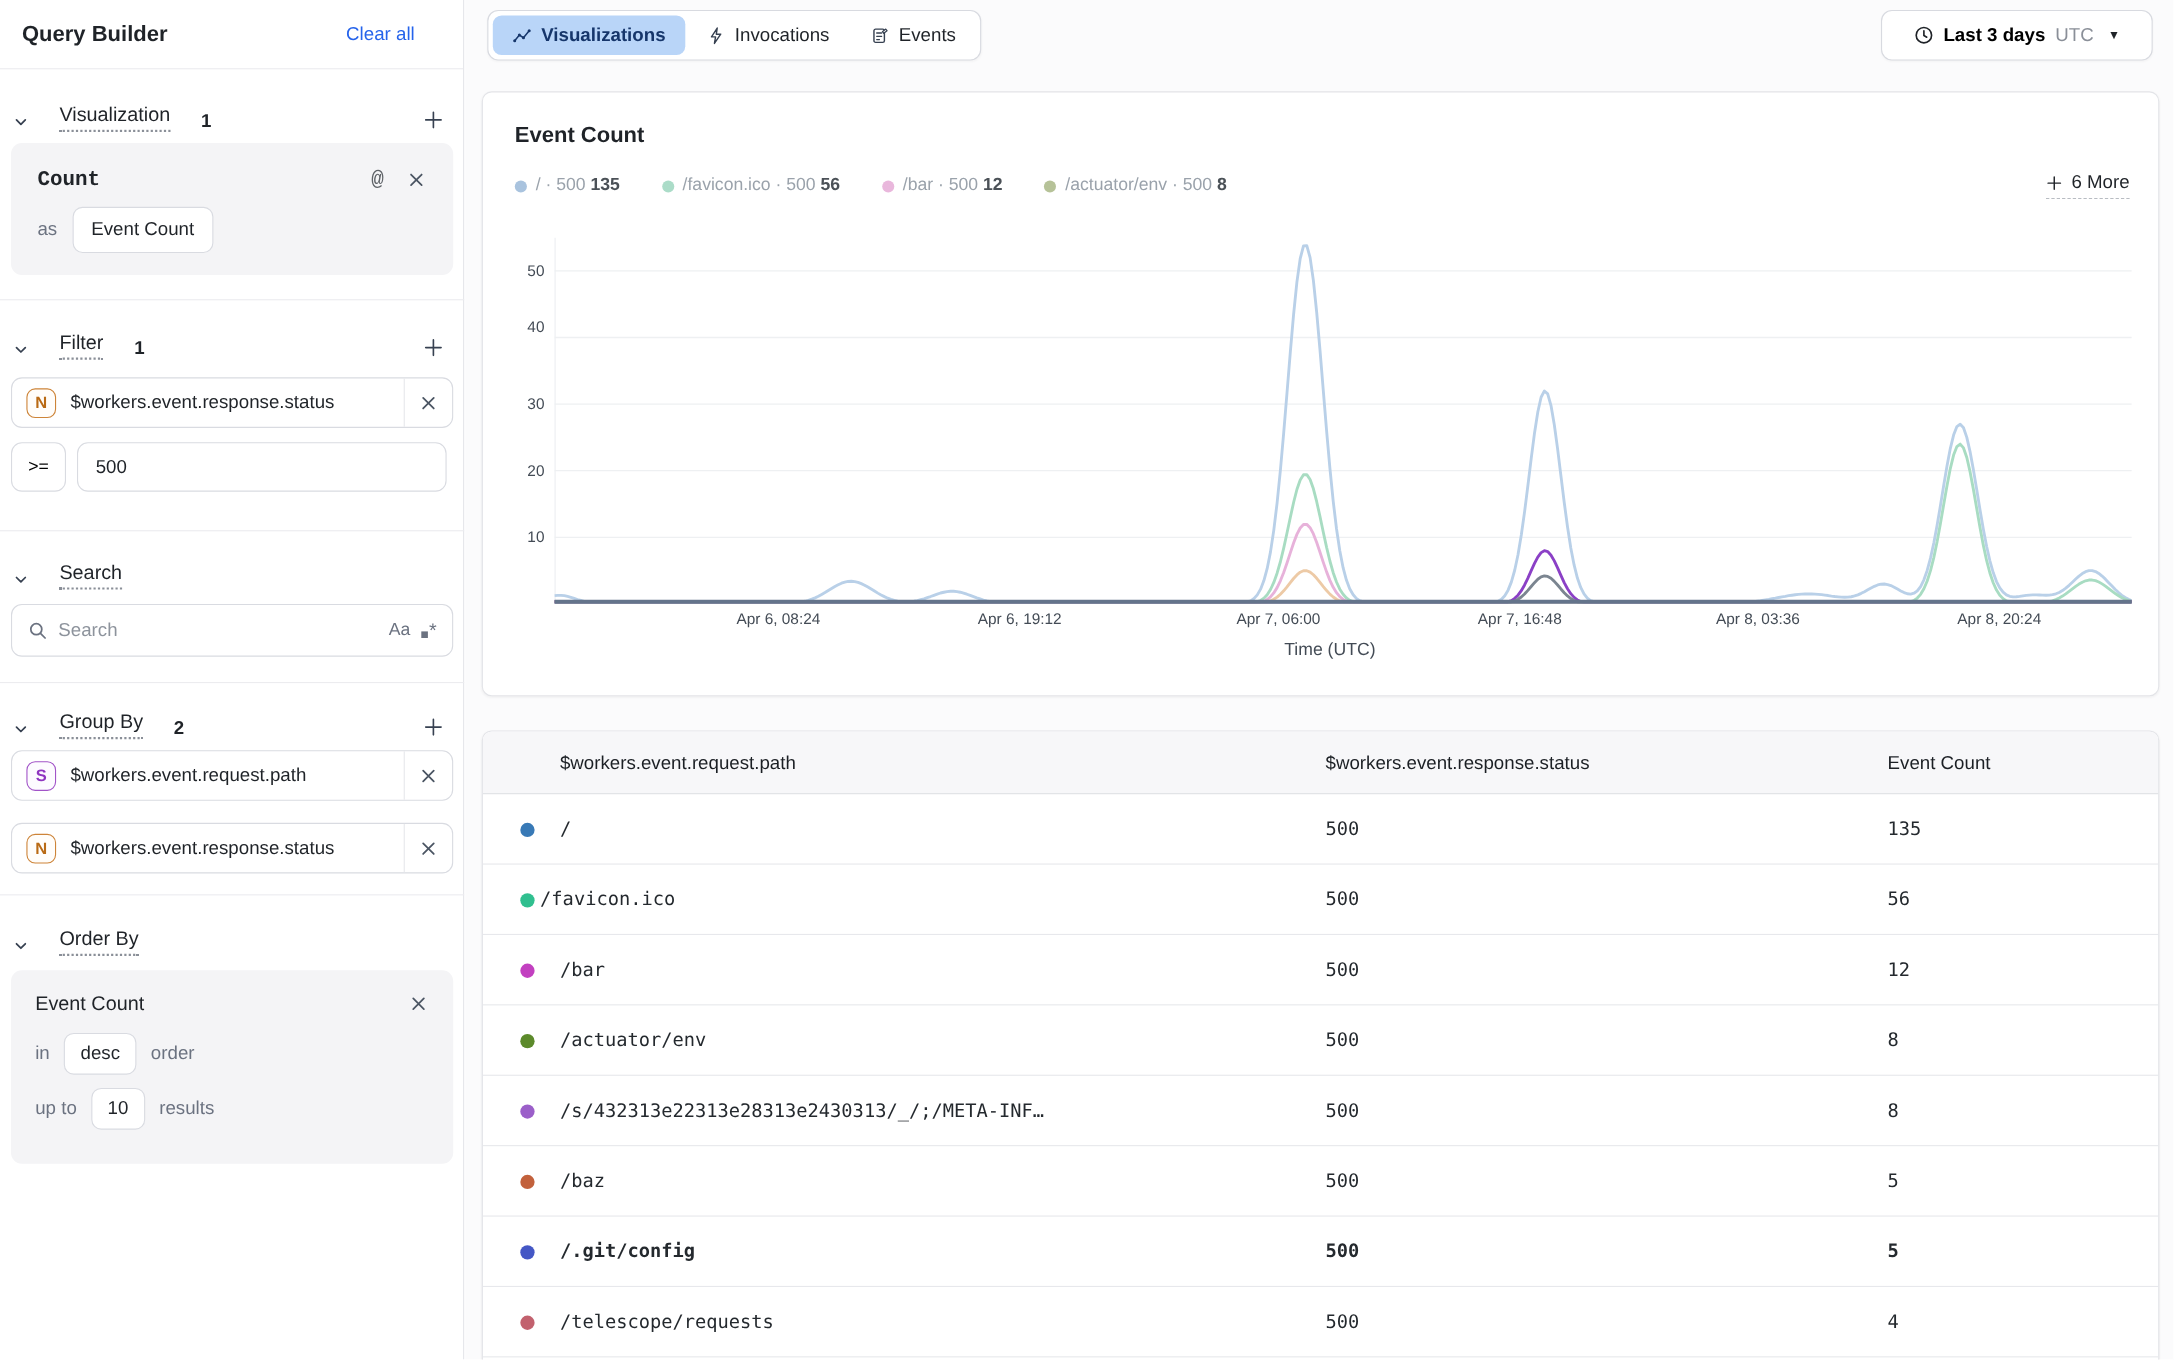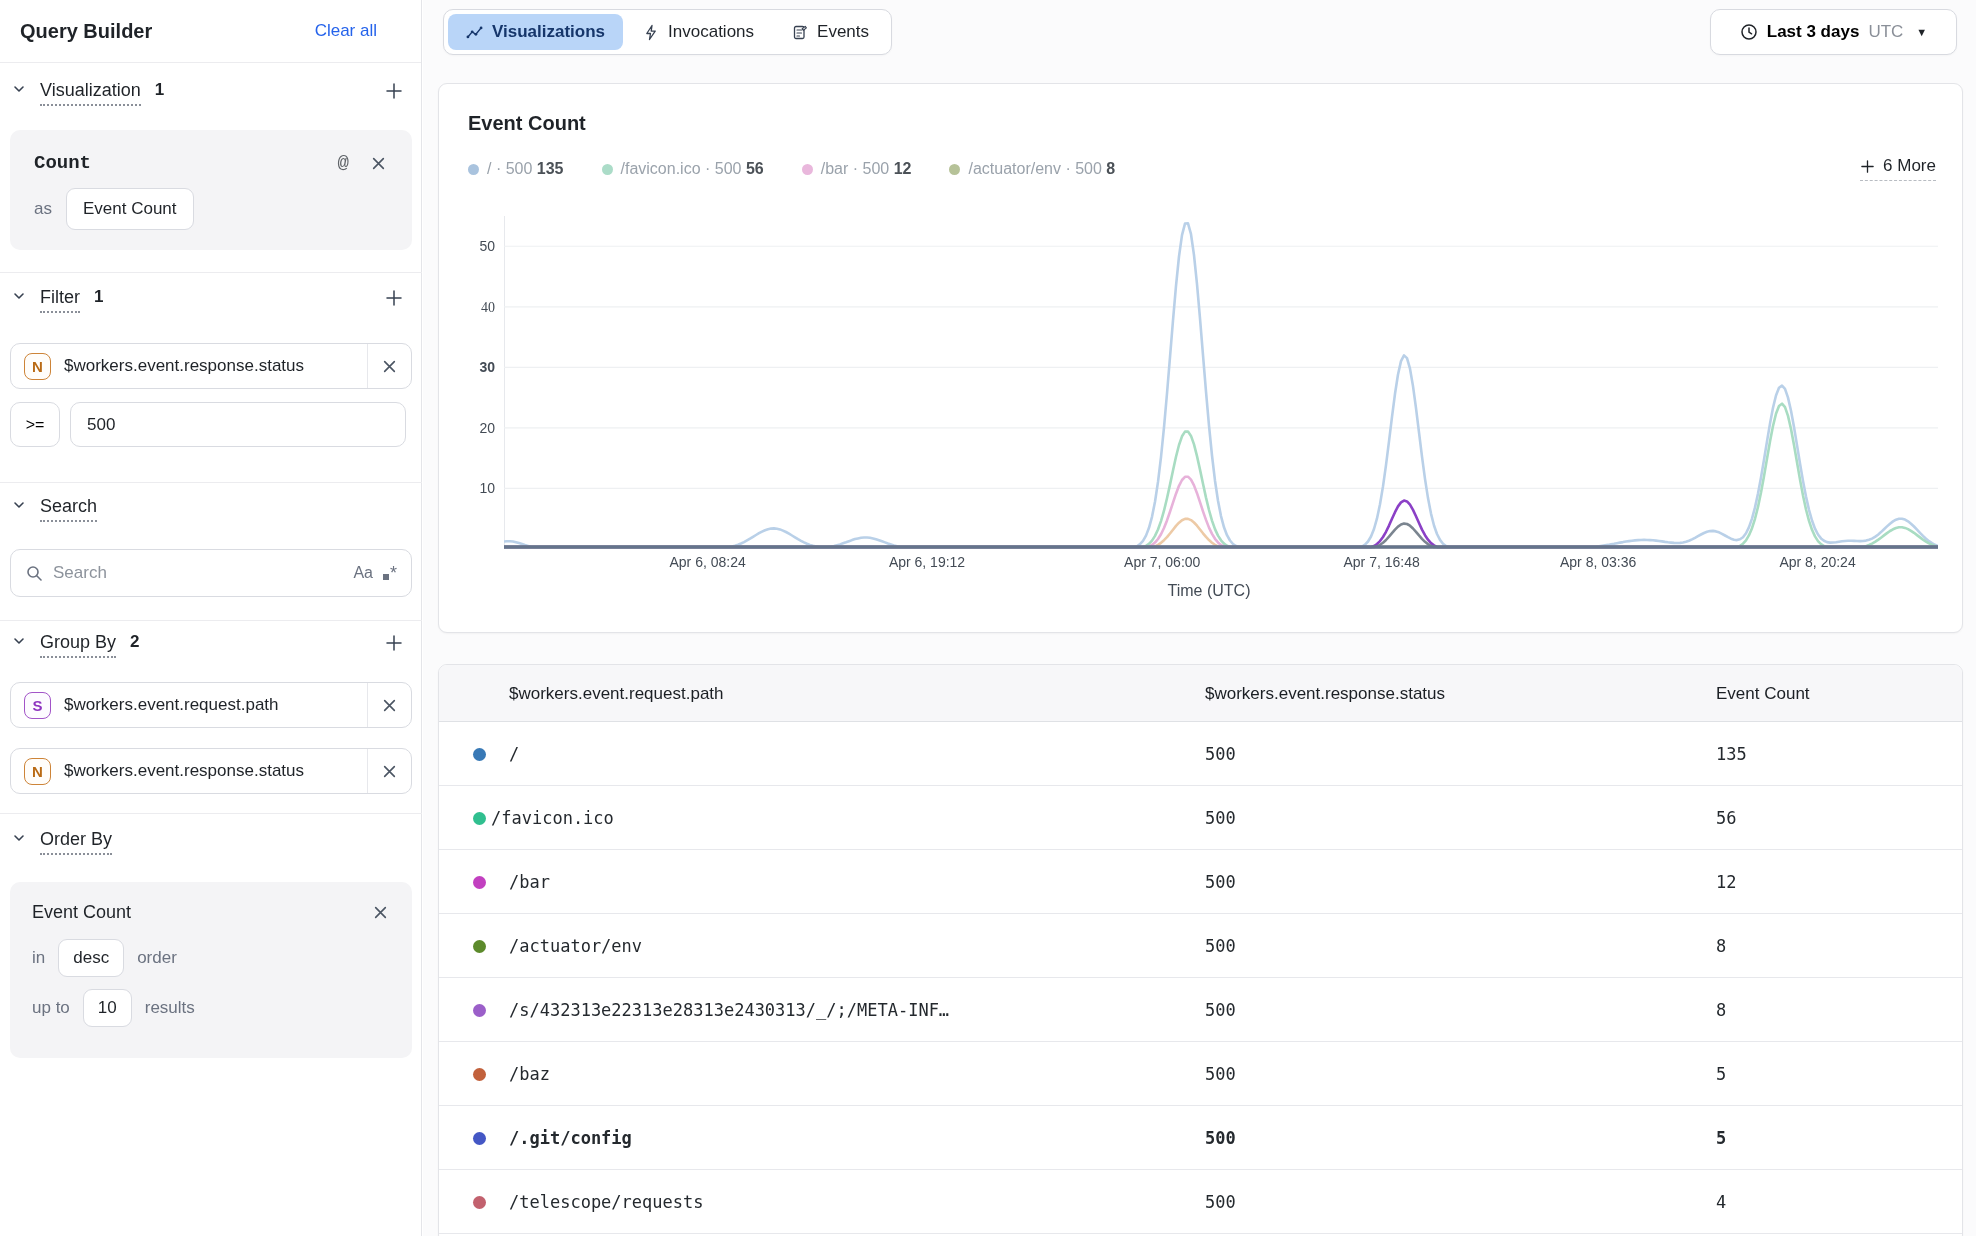--- a/index.html
+++ b/index.html
@@ -9,21 +9,21 @@
 
   
   .sidebar { position:absolute; left:0; top:0; width:422px; height:1236px;
     background:#fff; border-right:1px solid #e4e5e9; }
   .sb-header { display:flex; align-items:center; justify-content:space-between;
     height:63px; padding:0 44px 0 20px; border-bottom:1px solid #ececef; }
   .sb-title { font-size:20px; font-weight:700; }
   .link-blue { color:#2563eb; font-size:17px; cursor:pointer; background:none; border:none;
     font-family:inherit; }
   .section-head { position:absolute; left:0; width:425px; height:40px; display:flex;
-    align-items:flex-start; gap:12px; padding:0 20px 0 10px; }
+    align-items:flex-end; gap:26px; padding:0 20px 0 10px; }
   .chev { width:18px; height:18px; flex:0 0 18px; display:flex; align-items:center; justify-content:center; cursor:pointer; }
   .sec-label { font-size:18px; color:#1f2328; border-bottom:2px dotted #8a8f98; padding-bottom:3px; cursor:help; }
   .sec-count { font-size:17px; font-weight:700; margin-left:2px; }
   .head-spacer { flex:1; }
   .icon-btn { background:none; border:none; cursor:pointer; display:flex; align-items:center;
     justify-content:center; padding:2px; }
   .divider { position:absolute; left:0; width:422px; height:1px; background:#ececef; }
 
   .gray-card { position:absolute; left:10px; width:402px; background:#f4f4f6; border-radius:10px; }
   .card-row { display:flex; align-items:center; }
@@ -350,22 +350,22 @@
             <path d="M0,331.0L3,331.0L6,331.0L9,331.0L12,331.0L15,331.0L18,331.0L21,331.0L24,331.0L27,331.0L30,331.0L33,331.0L36,331.0L39,331.0L42,331.0L45,331.0L48,331.0L51,331.0L54,331.0L57,331.0L60,331.0L63,331.0L66,331.0L69,331.0L72,331.0L75,331.0L78,331.0L81,331.0L84,331.0L87,331.0L90,331.0L93,331.0L96,331.0L99,331.0L102,331.0L105,331.0L108,331.0L111,331.0L114,331.0L117,331.0L120,331.0L123,331.0L126,331.0L129,331.0L132,331.0L135,331.0L138,331.0L141,331.0L144,331.0L147,331.0L150,331.0L153,331.0L156,331.0L159,331.0L162,331.0L165,331.0L168,331.0L171,331.0L174,331.0L177,331.0L180,331.0L183,331.0L186,331.0L189,331.0L192,331.0L195,331.0L198,331.0L201,331.0L204,331.0L207,331.0L210,331.0L213,331.0L216,331.0L219,331.0L222,331.0L225,331.0L228,331.0L231,331.0L234,331.0L237,331.0L240,331.0L243,331.0L246,331.0L249,331.0L252,331.0L255,331.0L258,331.0L261,331.0L264,331.0L267,331.0L270,331.0L273,331.0L276,331.0L279,331.0L282,331.0L285,331.0L288,331.0L291,331.0L294,331.0L297,331.0L300,331.0L303,331.0L306,331.0L309,331.0L312,331.0L315,331.0L318,331.0L321,331.0L324,331.0L327,331.0L330,331.0L333,331.0L336,331.0L339,331.0L342,331.0L345,331.0L348,331.0L351,331.0L354,331.0L357,331.0L360,331.0L363,331.0L366,331.0L369,331.0L372,331.0L375,331.0L378,331.0L381,331.0L384,331.0L387,331.0L390,331.0L393,331.0L396,331.0L399,331.0L402,331.0L405,331.0L408,331.0L411,331.0L414,331.0L417,331.0L420,331.0L423,331.0L426,331.0L429,331.0L432,331.0L435,331.0L438,331.0L441,331.0L444,331.0L447,331.0L450,331.0L453,331.0L456,331.0L459,331.0L462,331.0L465,331.0L468,331.0L471,331.0L474,331.0L477,331.0L480,331.0L483,331.0L486,331.0L489,331.0L492,331.0L495,331.0L498,331.0L501,331.0L504,331.0L507,331.0L510,331.0L513,331.0L516,331.0L519,331.0L522,331.0L525,331.0L528,331.0L531,331.0L534,331.0L537,331.0L540,331.0L543,331.0L546,331.0L549,331.0L552,331.0L555,331.0L558,331.0L561,331.0L564,331.0L567,331.0L570,331.0L573,331.0L576,331.0L579,331.0L582,331.0L585,331.0L588,331.0L591,331.0L594,331.0L597,331.0L600,331.0L603,331.0L606,331.0L609,331.0L612,331.0L615,331.0L618,331.0L621,331.0L624,331.0L627,331.0L630,331.0L633,331.0L636,331.0L639,331.0L642,331.0L645,330.7L648,329.0L651,326.6L654,323.0L657,318.2L660,312.0L663,304.4L666,295.8L669,286.6L672,277.7L675,269.8L678,264.0L681,260.8L684,260.7L687,263.7L690,269.4L693,277.2L696,286.1L699,295.3L702,303.9L705,311.6L708,317.9L711,322.8L714,326.4L717,328.9L720,330.6L723,331.0L726,331.0L729,331.0L732,331.0L735,331.0L738,331.0L741,331.0L744,331.0L747,331.0L750,331.0L753,331.0L756,331.0L759,331.0L762,331.0L765,331.0L768,331.0L771,331.0L774,331.0L777,331.0L780,331.0L783,331.0L786,331.0L789,331.0L792,331.0L795,331.0L798,331.0L801,331.0L804,331.0L807,331.0L810,331.0L813,331.0L816,331.0L819,331.0L822,331.0L825,331.0L828,331.0L831,331.0L834,331.0L837,331.0L840,331.0L843,331.0L846,331.0L849,331.0L852,331.0L855,331.0L858,331.0L861,331.0L864,331.0L867,331.0L870,331.0L873,331.0L876,331.0L879,331.0L882,331.0L885,331.0L888,331.0L891,331.0L894,331.0L897,331.0L900,331.0L903,331.0L906,331.0L909,331.0L912,331.0L915,331.0L918,331.0L921,331.0L924,331.0L927,331.0L930,331.0L933,331.0L936,331.0L939,331.0L942,331.0L945,331.0L948,331.0L951,331.0L954,331.0L957,331.0L960,331.0L963,331.0L966,331.0L969,331.0L972,331.0L975,331.0L978,331.0L981,331.0L984,331.0L987,331.0L990,331.0L993,331.0L996,331.0L999,331.0L1002,331.0L1005,331.0L1008,331.0L1011,331.0L1014,331.0L1017,331.0L1020,331.0L1023,331.0L1026,331.0L1029,331.0L1032,331.0L1035,331.0L1038,331.0L1041,331.0L1044,331.0L1047,331.0L1050,331.0L1053,331.0L1056,331.0L1059,331.0L1062,331.0L1065,331.0L1068,331.0L1071,331.0L1074,331.0L1077,331.0L1080,331.0L1083,331.0L1086,331.0L1089,331.0L1092,331.0L1095,331.0L1098,331.0L1101,331.0L1104,331.0L1107,331.0L1110,331.0L1113,331.0L1116,331.0L1119,331.0L1122,331.0L1125,331.0L1128,331.0L1131,331.0L1134,331.0L1137,331.0L1140,331.0L1143,331.0L1146,331.0L1149,331.0L1152,331.0L1155,331.0L1158,331.0L1161,331.0L1164,331.0L1167,331.0L1170,331.0L1173,331.0L1176,331.0L1179,331.0L1182,331.0L1185,331.0L1188,331.0L1191,331.0L1194,331.0L1197,331.0L1200,331.0L1203,331.0L1206,331.0L1209,331.0L1212,331.0L1215,331.0L1218,331.0L1221,331.0L1224,331.0L1227,331.0L1230,331.0L1233,331.0L1236,331.0L1239,331.0L1242,331.0L1245,331.0L1248,331.0L1251,331.0L1254,331.0L1257,331.0L1260,331.0L1263,331.0L1266,331.0L1269,331.0L1272,331.0L1275,331.0L1278,331.0L1281,331.0L1284,331.0L1287,331.0L1290,331.0L1293,331.0L1296,331.0L1299,331.0L1302,331.0L1305,331.0L1308,331.0L1311,331.0L1314,331.0L1317,331.0L1320,331.0L1323,331.0L1326,331.0L1329,331.0L1332,331.0L1335,331.0L1338,331.0L1341,331.0L1344,331.0L1347,331.0L1350,331.0L1353,331.0L1356,331.0L1359,331.0L1362,331.0L1365,331.0L1368,331.0L1371,331.0L1374,331.0L1377,331.0L1380,331.0L1383,331.0L1386,331.0L1389,331.0L1392,331.0L1395,331.0L1398,331.0L1401,331.0L1404,331.0L1407,331.0L1410,331.0L1413,331.0L1416,331.0L1419,331.0L1422,331.0L1425,331.0L1428,331.0L1431,331.0L1434,331.0" fill="none" stroke="#e7b2da" stroke-width="2.6" stroke-linejoin="round"></path>
             <path d="M0,331.0L3,331.0L6,331.0L9,331.0L12,331.0L15,331.0L18,331.0L21,331.0L24,331.0L27,331.0L30,331.0L33,331.0L36,331.0L39,331.0L42,331.0L45,331.0L48,331.0L51,331.0L54,331.0L57,331.0L60,331.0L63,331.0L66,331.0L69,331.0L72,331.0L75,331.0L78,331.0L81,331.0L84,331.0L87,331.0L90,331.0L93,331.0L96,331.0L99,331.0L102,331.0L105,331.0L108,331.0L111,331.0L114,331.0L117,331.0L120,331.0L123,331.0L126,331.0L129,331.0L132,331.0L135,331.0L138,331.0L141,331.0L144,331.0L147,331.0L150,331.0L153,331.0L156,331.0L159,331.0L162,331.0L165,331.0L168,331.0L171,331.0L174,331.0L177,331.0L180,331.0L183,331.0L186,331.0L189,331.0L192,331.0L195,331.0L198,331.0L201,331.0L204,331.0L207,331.0L210,331.0L213,331.0L216,331.0L219,331.0L222,331.0L225,331.0L228,331.0L231,331.0L234,331.0L237,331.0L240,331.0L243,331.0L246,331.0L249,331.0L252,331.0L255,331.0L258,331.0L261,331.0L264,331.0L267,331.0L270,331.0L273,331.0L276,331.0L279,331.0L282,331.0L285,331.0L288,331.0L291,331.0L294,331.0L297,331.0L300,331.0L303,331.0L306,331.0L309,331.0L312,331.0L315,331.0L318,331.0L321,331.0L324,331.0L327,331.0L330,331.0L333,331.0L336,331.0L339,331.0L342,331.0L345,331.0L348,331.0L351,331.0L354,331.0L357,331.0L360,331.0L363,331.0L366,331.0L369,331.0L372,331.0L375,331.0L378,331.0L381,331.0L384,331.0L387,331.0L390,331.0L393,331.0L396,331.0L399,331.0L402,331.0L405,331.0L408,331.0L411,331.0L414,331.0L417,331.0L420,331.0L423,331.0L426,331.0L429,331.0L432,331.0L435,331.0L438,331.0L441,331.0L444,331.0L447,331.0L450,331.0L453,331.0L456,331.0L459,331.0L462,331.0L465,331.0L468,331.0L471,331.0L474,331.0L477,331.0L480,331.0L483,331.0L486,331.0L489,331.0L492,331.0L495,331.0L498,331.0L501,331.0L504,331.0L507,331.0L510,331.0L513,331.0L516,331.0L519,331.0L522,331.0L525,331.0L528,331.0L531,331.0L534,331.0L537,331.0L540,331.0L543,331.0L546,331.0L549,331.0L552,331.0L555,331.0L558,331.0L561,331.0L564,331.0L567,331.0L570,331.0L573,331.0L576,331.0L579,331.0L582,331.0L585,331.0L588,331.0L591,331.0L594,331.0L597,331.0L600,331.0L603,331.0L606,331.0L609,331.0L612,331.0L615,331.0L618,331.0L621,331.0L624,331.0L627,331.0L630,331.0L633,331.0L636,331.0L639,331.0L642,331.0L645,331.0L648,331.0L651,330.3L654,328.8L657,326.8L660,324.2L663,321.1L666,317.5L669,313.7L672,309.9L675,306.7L678,304.2L681,302.9L684,302.9L687,304.1L690,306.5L693,309.7L696,313.5L699,317.3L702,320.9L705,324.1L708,326.7L711,328.8L714,330.3L717,331.0L720,331.0L723,331.0L726,331.0L729,331.0L732,331.0L735,331.0L738,331.0L741,331.0L744,331.0L747,331.0L750,331.0L753,331.0L756,331.0L759,331.0L762,331.0L765,331.0L768,331.0L771,331.0L774,331.0L777,331.0L780,331.0L783,331.0L786,331.0L789,331.0L792,331.0L795,331.0L798,331.0L801,331.0L804,331.0L807,331.0L810,331.0L813,331.0L816,331.0L819,331.0L822,331.0L825,331.0L828,331.0L831,331.0L834,331.0L837,331.0L840,331.0L843,331.0L846,331.0L849,331.0L852,331.0L855,331.0L858,331.0L861,331.0L864,331.0L867,331.0L870,331.0L873,331.0L876,331.0L879,331.0L882,331.0L885,331.0L888,331.0L891,331.0L894,331.0L897,331.0L900,331.0L903,331.0L906,331.0L909,331.0L912,331.0L915,331.0L918,331.0L921,331.0L924,331.0L927,331.0L930,331.0L933,331.0L936,331.0L939,331.0L942,331.0L945,331.0L948,331.0L951,331.0L954,331.0L957,331.0L960,331.0L963,331.0L966,331.0L969,331.0L972,331.0L975,331.0L978,331.0L981,331.0L984,331.0L987,331.0L990,331.0L993,331.0L996,331.0L999,331.0L1002,331.0L1005,331.0L1008,331.0L1011,331.0L1014,331.0L1017,331.0L1020,331.0L1023,331.0L1026,331.0L1029,331.0L1032,331.0L1035,331.0L1038,331.0L1041,331.0L1044,331.0L1047,331.0L1050,331.0L1053,331.0L1056,331.0L1059,331.0L1062,331.0L1065,331.0L1068,331.0L1071,331.0L1074,331.0L1077,331.0L1080,331.0L1083,331.0L1086,331.0L1089,331.0L1092,331.0L1095,331.0L1098,331.0L1101,331.0L1104,331.0L1107,331.0L1110,331.0L1113,331.0L1116,331.0L1119,331.0L1122,331.0L1125,331.0L1128,331.0L1131,331.0L1134,331.0L1137,331.0L1140,331.0L1143,331.0L1146,331.0L1149,331.0L1152,331.0L1155,331.0L1158,331.0L1161,331.0L1164,331.0L1167,331.0L1170,331.0L1173,331.0L1176,331.0L1179,331.0L1182,331.0L1185,331.0L1188,331.0L1191,331.0L1194,331.0L1197,331.0L1200,331.0L1203,331.0L1206,331.0L1209,331.0L1212,331.0L1215,331.0L1218,331.0L1221,331.0L1224,331.0L1227,331.0L1230,331.0L1233,331.0L1236,331.0L1239,331.0L1242,331.0L1245,331.0L1248,331.0L1251,331.0L1254,331.0L1257,331.0L1260,331.0L1263,331.0L1266,331.0L1269,331.0L1272,331.0L1275,331.0L1278,331.0L1281,331.0L1284,331.0L1287,331.0L1290,331.0L1293,331.0L1296,331.0L1299,331.0L1302,331.0L1305,331.0L1308,331.0L1311,331.0L1314,331.0L1317,331.0L1320,331.0L1323,331.0L1326,331.0L1329,331.0L1332,331.0L1335,331.0L1338,331.0L1341,331.0L1344,331.0L1347,331.0L1350,331.0L1353,331.0L1356,331.0L1359,331.0L1362,331.0L1365,331.0L1368,331.0L1371,331.0L1374,331.0L1377,331.0L1380,331.0L1383,331.0L1386,331.0L1389,331.0L1392,331.0L1395,331.0L1398,331.0L1401,331.0L1404,331.0L1407,331.0L1410,331.0L1413,331.0L1416,331.0L1419,331.0L1422,331.0L1425,331.0L1428,331.0L1431,331.0L1434,331.0" fill="none" stroke="#edcaa6" stroke-width="2.6" stroke-linejoin="round"></path>
             <path d="M0,331.0L3,331.0L6,331.0L9,331.0L12,331.0L15,331.0L18,331.0L21,331.0L24,331.0L27,331.0L30,331.0L33,331.0L36,331.0L39,331.0L42,331.0L45,331.0L48,331.0L51,331.0L54,331.0L57,331.0L60,331.0L63,331.0L66,331.0L69,331.0L72,331.0L75,331.0L78,331.0L81,331.0L84,331.0L87,331.0L90,331.0L93,331.0L96,331.0L99,331.0L102,331.0L105,331.0L108,331.0L111,331.0L114,331.0L117,331.0L120,331.0L123,331.0L126,331.0L129,331.0L132,331.0L135,331.0L138,331.0L141,331.0L144,331.0L147,331.0L150,331.0L153,331.0L156,331.0L159,331.0L162,331.0L165,331.0L168,331.0L171,331.0L174,331.0L177,331.0L180,331.0L183,331.0L186,331.0L189,331.0L192,331.0L195,331.0L198,331.0L201,331.0L204,331.0L207,331.0L210,331.0L213,331.0L216,331.0L219,331.0L222,331.0L225,331.0L228,331.0L231,331.0L234,331.0L237,331.0L240,331.0L243,331.0L246,331.0L249,331.0L252,331.0L255,331.0L258,331.0L261,331.0L264,331.0L267,331.0L270,331.0L273,331.0L276,331.0L279,331.0L282,331.0L285,331.0L288,331.0L291,331.0L294,331.0L297,331.0L300,331.0L303,331.0L306,331.0L309,331.0L312,331.0L315,331.0L318,331.0L321,331.0L324,331.0L327,331.0L330,331.0L333,331.0L336,331.0L339,331.0L342,331.0L345,331.0L348,331.0L351,331.0L354,331.0L357,331.0L360,331.0L363,331.0L366,331.0L369,331.0L372,331.0L375,331.0L378,331.0L381,331.0L384,331.0L387,331.0L390,331.0L393,331.0L396,331.0L399,331.0L402,331.0L405,331.0L408,331.0L411,331.0L414,331.0L417,331.0L420,331.0L423,331.0L426,331.0L429,331.0L432,331.0L435,331.0L438,331.0L441,331.0L444,331.0L447,331.0L450,331.0L453,331.0L456,331.0L459,331.0L462,331.0L465,331.0L468,331.0L471,331.0L474,331.0L477,331.0L480,331.0L483,331.0L486,331.0L489,331.0L492,331.0L495,331.0L498,331.0L501,331.0L504,331.0L507,331.0L510,331.0L513,331.0L516,331.0L519,331.0L522,331.0L525,331.0L528,331.0L531,331.0L534,331.0L537,331.0L540,331.0L543,331.0L546,331.0L549,331.0L552,331.0L555,331.0L558,331.0L561,331.0L564,331.0L567,331.0L570,331.0L573,331.0L576,331.0L579,331.0L582,331.0L585,331.0L588,331.0L591,331.0L594,331.0L597,331.0L600,331.0L603,331.0L606,331.0L609,331.0L612,331.0L615,331.0L618,331.0L621,331.0L624,331.0L627,331.0L630,331.0L633,331.0L636,331.0L639,331.0L642,331.0L645,331.0L648,331.0L651,331.0L654,331.0L657,331.0L660,331.0L663,331.0L666,331.0L669,331.0L672,331.0L675,331.0L678,331.0L681,331.0L684,331.0L687,331.0L690,331.0L693,331.0L696,331.0L699,331.0L702,331.0L705,331.0L708,331.0L711,331.0L714,331.0L717,331.0L720,331.0L723,331.0L726,331.0L729,331.0L732,331.0L735,331.0L738,331.0L741,331.0L744,331.0L747,331.0L750,331.0L753,331.0L756,331.0L759,331.0L762,331.0L765,331.0L768,331.0L771,331.0L774,331.0L777,331.0L780,331.0L783,331.0L786,331.0L789,331.0L792,331.0L795,331.0L798,331.0L801,331.0L804,331.0L807,331.0L810,331.0L813,331.0L816,331.0L819,331.0L822,331.0L825,331.0L828,331.0L831,331.0L834,331.0L837,331.0L840,331.0L843,331.0L846,331.0L849,331.0L852,331.0L855,331.0L858,331.0L861,331.0L864,331.0L867,331.0L870,330.1L873,328.0L876,325.1L879,321.0L882,315.8L885,309.6L888,302.8L891,296.2L894,290.4L897,286.4L900,284.6L903,285.4L906,288.7L909,293.9L912,300.3L915,307.1L918,313.6L921,319.2L924,323.7L927,327.1L930,329.4L933,330.9L936,331.0L939,331.0L942,331.0L945,331.0L948,331.0L951,331.0L954,331.0L957,331.0L960,331.0L963,331.0L966,331.0L969,331.0L972,331.0L975,331.0L978,331.0L981,331.0L984,331.0L987,331.0L990,331.0L993,331.0L996,331.0L999,331.0L1002,331.0L1005,331.0L1008,331.0L1011,331.0L1014,331.0L1017,331.0L1020,331.0L1023,331.0L1026,331.0L1029,331.0L1032,331.0L1035,331.0L1038,331.0L1041,331.0L1044,331.0L1047,331.0L1050,331.0L1053,331.0L1056,331.0L1059,331.0L1062,331.0L1065,331.0L1068,331.0L1071,331.0L1074,331.0L1077,331.0L1080,331.0L1083,331.0L1086,331.0L1089,331.0L1092,331.0L1095,331.0L1098,331.0L1101,331.0L1104,331.0L1107,331.0L1110,331.0L1113,331.0L1116,331.0L1119,331.0L1122,331.0L1125,331.0L1128,331.0L1131,331.0L1134,331.0L1137,331.0L1140,331.0L1143,331.0L1146,331.0L1149,331.0L1152,331.0L1155,331.0L1158,331.0L1161,331.0L1164,331.0L1167,331.0L1170,331.0L1173,331.0L1176,331.0L1179,331.0L1182,331.0L1185,331.0L1188,331.0L1191,331.0L1194,331.0L1197,331.0L1200,331.0L1203,331.0L1206,331.0L1209,331.0L1212,331.0L1215,331.0L1218,331.0L1221,331.0L1224,331.0L1227,331.0L1230,331.0L1233,331.0L1236,331.0L1239,331.0L1242,331.0L1245,331.0L1248,331.0L1251,331.0L1254,331.0L1257,331.0L1260,331.0L1263,331.0L1266,331.0L1269,331.0L1272,331.0L1275,331.0L1278,331.0L1281,331.0L1284,331.0L1287,331.0L1290,331.0L1293,331.0L1296,331.0L1299,331.0L1302,331.0L1305,331.0L1308,331.0L1311,331.0L1314,331.0L1317,331.0L1320,331.0L1323,331.0L1326,331.0L1329,331.0L1332,331.0L1335,331.0L1338,331.0L1341,331.0L1344,331.0L1347,331.0L1350,331.0L1353,331.0L1356,331.0L1359,331.0L1362,331.0L1365,331.0L1368,331.0L1371,331.0L1374,331.0L1377,331.0L1380,331.0L1383,331.0L1386,331.0L1389,331.0L1392,331.0L1395,331.0L1398,331.0L1401,331.0L1404,331.0L1407,331.0L1410,331.0L1413,331.0L1416,331.0L1419,331.0L1422,331.0L1425,331.0L1428,331.0L1431,331.0L1434,331.0" fill="none" stroke="#8b40c6" stroke-width="2.6" stroke-linejoin="round"></path>
             <path d="M0,331.0L3,331.0L6,331.0L9,331.0L12,331.0L15,331.0L18,331.0L21,331.0L24,331.0L27,331.0L30,331.0L33,331.0L36,331.0L39,331.0L42,331.0L45,331.0L48,331.0L51,331.0L54,331.0L57,331.0L60,331.0L63,331.0L66,331.0L69,331.0L72,331.0L75,331.0L78,331.0L81,331.0L84,331.0L87,331.0L90,331.0L93,331.0L96,331.0L99,331.0L102,331.0L105,331.0L108,331.0L111,331.0L114,331.0L117,331.0L120,331.0L123,331.0L126,331.0L129,331.0L132,331.0L135,331.0L138,331.0L141,331.0L144,331.0L147,331.0L150,331.0L153,331.0L156,331.0L159,331.0L162,331.0L165,331.0L168,331.0L171,331.0L174,331.0L177,331.0L180,331.0L183,331.0L186,331.0L189,331.0L192,331.0L195,331.0L198,331.0L201,331.0L204,331.0L207,331.0L210,331.0L213,331.0L216,331.0L219,331.0L222,331.0L225,331.0L228,331.0L231,331.0L234,331.0L237,331.0L240,331.0L243,331.0L246,331.0L249,331.0L252,331.0L255,331.0L258,331.0L261,331.0L264,331.0L267,331.0L270,331.0L273,331.0L276,331.0L279,331.0L282,331.0L285,331.0L288,331.0L291,331.0L294,331.0L297,331.0L300,331.0L303,331.0L306,331.0L309,331.0L312,331.0L315,331.0L318,331.0L321,331.0L324,331.0L327,331.0L330,331.0L333,331.0L336,331.0L339,331.0L342,331.0L345,331.0L348,331.0L351,331.0L354,331.0L357,331.0L360,331.0L363,331.0L366,331.0L369,331.0L372,331.0L375,331.0L378,331.0L381,331.0L384,331.0L387,331.0L390,331.0L393,331.0L396,331.0L399,331.0L402,331.0L405,331.0L408,331.0L411,331.0L414,331.0L417,331.0L420,331.0L423,331.0L426,331.0L429,331.0L432,331.0L435,331.0L438,331.0L441,331.0L444,331.0L447,331.0L450,331.0L453,331.0L456,331.0L459,331.0L462,331.0L465,331.0L468,331.0L471,331.0L474,331.0L477,331.0L480,331.0L483,331.0L486,331.0L489,331.0L492,331.0L495,331.0L498,331.0L501,331.0L504,331.0L507,331.0L510,331.0L513,331.0L516,331.0L519,331.0L522,331.0L525,331.0L528,331.0L531,331.0L534,331.0L537,331.0L540,331.0L543,331.0L546,331.0L549,331.0L552,331.0L555,331.0L558,331.0L561,331.0L564,331.0L567,331.0L570,331.0L573,331.0L576,331.0L579,331.0L582,331.0L585,331.0L588,331.0L591,331.0L594,331.0L597,331.0L600,331.0L603,331.0L606,331.0L609,331.0L612,331.0L615,331.0L618,331.0L621,331.0L624,331.0L627,331.0L630,331.0L633,331.0L636,331.0L639,331.0L642,331.0L645,331.0L648,331.0L651,331.0L654,331.0L657,331.0L660,331.0L663,331.0L666,331.0L669,331.0L672,331.0L675,331.0L678,331.0L681,331.0L684,331.0L687,331.0L690,331.0L693,331.0L696,331.0L699,331.0L702,331.0L705,331.0L708,331.0L711,331.0L714,331.0L717,331.0L720,331.0L723,331.0L726,331.0L729,331.0L732,331.0L735,331.0L738,331.0L741,331.0L744,331.0L747,331.0L750,331.0L753,331.0L756,331.0L759,331.0L762,331.0L765,331.0L768,331.0L771,331.0L774,331.0L777,331.0L780,331.0L783,331.0L786,331.0L789,331.0L792,331.0L795,331.0L798,331.0L801,331.0L804,331.0L807,331.0L810,331.0L813,331.0L816,331.0L819,331.0L822,331.0L825,331.0L828,331.0L831,331.0L834,331.0L837,331.0L840,331.0L843,331.0L846,331.0L849,331.0L852,331.0L855,331.0L858,331.0L861,331.0L864,331.0L867,331.0L870,331.0L873,330.4L876,328.8L879,326.7L882,324.0L885,320.7L888,317.2L891,313.7L894,310.6L897,308.5L900,307.6L903,308.0L906,309.7L909,312.5L912,315.8L915,319.4L918,322.8L921,325.8L924,328.1L927,329.9L930,331.0L933,331.0L936,331.0L939,331.0L942,331.0L945,331.0L948,331.0L951,331.0L954,331.0L957,331.0L960,331.0L963,331.0L966,331.0L969,331.0L972,331.0L975,331.0L978,331.0L981,331.0L984,331.0L987,331.0L990,331.0L993,331.0L996,331.0L999,331.0L1002,331.0L1005,331.0L1008,331.0L1011,331.0L1014,331.0L1017,331.0L1020,331.0L1023,331.0L1026,331.0L1029,331.0L1032,331.0L1035,331.0L1038,331.0L1041,331.0L1044,331.0L1047,331.0L1050,331.0L1053,331.0L1056,331.0L1059,331.0L1062,331.0L1065,331.0L1068,331.0L1071,331.0L1074,331.0L1077,331.0L1080,331.0L1083,331.0L1086,331.0L1089,331.0L1092,331.0L1095,331.0L1098,331.0L1101,331.0L1104,331.0L1107,331.0L1110,331.0L1113,331.0L1116,331.0L1119,331.0L1122,331.0L1125,331.0L1128,331.0L1131,331.0L1134,331.0L1137,331.0L1140,331.0L1143,331.0L1146,331.0L1149,331.0L1152,331.0L1155,331.0L1158,331.0L1161,331.0L1164,331.0L1167,331.0L1170,331.0L1173,331.0L1176,331.0L1179,331.0L1182,331.0L1185,331.0L1188,331.0L1191,331.0L1194,331.0L1197,331.0L1200,331.0L1203,331.0L1206,331.0L1209,331.0L1212,331.0L1215,331.0L1218,331.0L1221,331.0L1224,331.0L1227,331.0L1230,331.0L1233,331.0L1236,331.0L1239,331.0L1242,331.0L1245,331.0L1248,331.0L1251,331.0L1254,331.0L1257,331.0L1260,331.0L1263,331.0L1266,331.0L1269,331.0L1272,331.0L1275,331.0L1278,331.0L1281,331.0L1284,331.0L1287,331.0L1290,331.0L1293,331.0L1296,331.0L1299,331.0L1302,331.0L1305,331.0L1308,331.0L1311,331.0L1314,331.0L1317,331.0L1320,331.0L1323,331.0L1326,331.0L1329,331.0L1332,331.0L1335,331.0L1338,331.0L1341,331.0L1344,331.0L1347,331.0L1350,331.0L1353,331.0L1356,331.0L1359,331.0L1362,331.0L1365,331.0L1368,331.0L1371,331.0L1374,331.0L1377,331.0L1380,331.0L1383,331.0L1386,331.0L1389,331.0L1392,331.0L1395,331.0L1398,331.0L1401,331.0L1404,331.0L1407,331.0L1410,331.0L1413,331.0L1416,331.0L1419,331.0L1422,331.0L1425,331.0L1428,331.0L1431,331.0L1434,331.0" fill="none" stroke="#7b8590" stroke-width="2.6" stroke-linejoin="round"></path>
             <line x1="0" x2="1434" y1="331" y2="331" stroke="#64748b" stroke-width="3.6"></line>
           </svg>
       </div>
       <div id="yticks">
           <div class="ytick" style="left: 8px; top: 396.455px;">10</div>
           <div class="ytick" style="left: 8px; top: 335.909px;">20</div>
-          <div class="ytick" style="left: 8px; top: 275.364px; font-weight: bold;">30</div>
-          <div class="ytick" style="left: 8px; top: 216px; font-family: Liberation Serif, serif;">40</div>
+          <div class="ytick" style="left: 8px; top: 275.364px;">30</div>
+          <div class="ytick" style="left: 8px; top: 205px;">40</div>
           <div class="ytick" style="left: 8px; top: 154.273px;">50</div>
         </div>
       <div id="xticks">
           <div class="xtick" style="left: 268.628px;">Apr 6, 08:24</div>
           <div class="xtick" style="left: 488.03px;">Apr 6, 19:12</div>
           <div class="xtick" style="left: 723.206px;">Apr 7, 06:00</div>
           <div class="xtick" style="left: 942.608px;">Apr 7, 16:48</div>
           <div class="xtick" style="left: 1159.14px;">Apr 8, 03:36</div>
           <div class="xtick" style="left: 1378.54px;">Apr 8, 20:24</div>
         </div>

